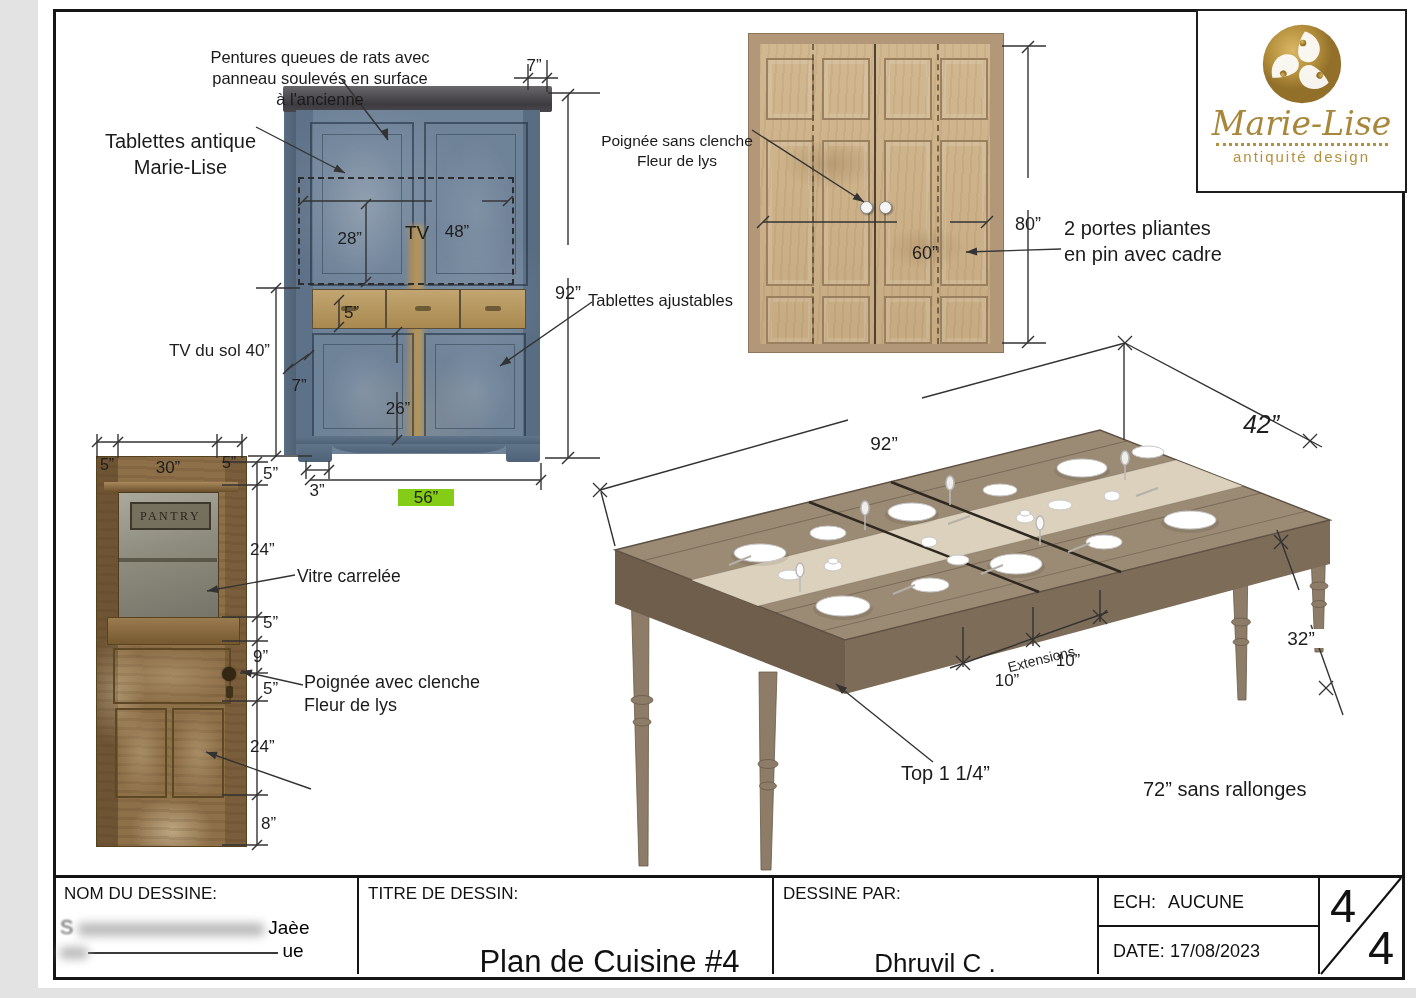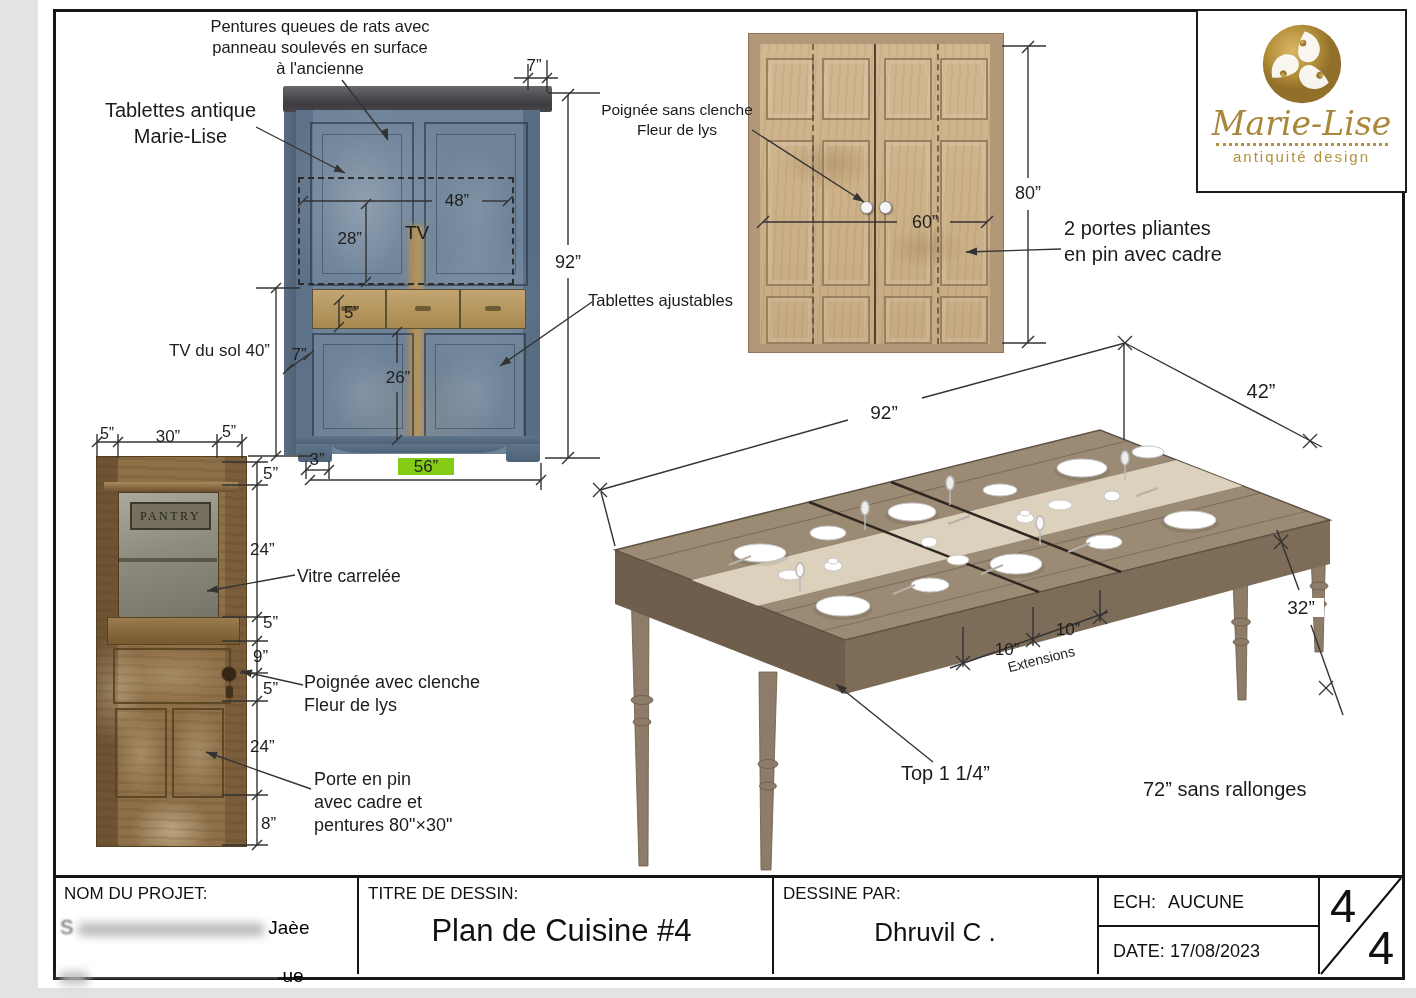--- a/index.html
+++ b/index.html
@@ -4,21 +4,21 @@
 <style>
   html,body{margin:0;padding:0;background:#e3e3e3;font-family:"Liberation Sans",sans-serif;}
   #canvas{position:relative;width:1416px;height:998px;overflow:hidden;background:#e3e3e3;}
   .abs{position:absolute;}
   .page{left:38px;top:0;width:1378px;height:988px;background:#ffffff;}
   .frame{left:53px;top:9px;width:1346px;height:965px;border:3px solid #161616;background:#fff;}
   
   .dim{font-size:17px;color:#1e1e1e;white-space:nowrap;line-height:1;}
   .callout{font-size:16.5px;color:#1b1b1b;white-space:pre-line;line-height:1.28;}
   .callout-lg{font-size:20px;}
-  .ctr{text-align:center;}
+  .ctr{text-align:center;margin-top:31px;}
   .rt{text-align:right;}
   
   .cab-crown{left:283px;top:86px;width:269px;height:26px;background:linear-gradient(#6a676b,#3d3b40 70%,#4a474c);border-radius:2px;}
   .cab-side{left:284px;top:110px;width:14px;height:345px;background:linear-gradient(90deg,#5a6d82,#4d5f73);}
   .cab-body{left:296px;top:110px;width:244px;height:344px;
     background:
       radial-gradient(ellipse 60% 40% at 30% 25%, rgba(255,255,255,.14), transparent 70%),
       radial-gradient(ellipse 50% 30% at 72% 55%, rgba(255,255,255,.10), transparent 70%),
       radial-gradient(ellipse 45% 25% at 50% 90%, rgba(200,180,140,.18), transparent 75%),
       linear-gradient(90deg,#5d7188 0 7%, #6e8298 7% 93%, #586c82 93%);}
@@ -486,56 +486,53 @@
   <div class="abs dim" style="left:263px;top:465px;">5”</div>
   <div class="abs dim" style="left:250px;top:541px;">24”</div>
   <div class="abs dim" style="left:263px;top:614px;">5”</div>
   <div class="abs dim" style="left:253px;top:648px;">9”</div>
   <div class="abs dim" style="left:263px;top:680px;">5”</div>
   <div class="abs dim" style="left:250px;top:738px;">24”</div>
   <div class="abs dim" style="left:261px;top:815px;">8”</div>
   <div class="abs callout" style="left:297px;top:565px;width:150px;font-size:17.5px;">Vitre carrelée</div>
   <div class="abs callout" style="left:304px;top:671px;width:220px;font-size:18px;">Poignée avec clenche
 Fleur de lys</div>
-  <div class="abs callout" style="left:314px;top:768px;width:200px;font-size:18px;">Porte en pin
-avec cadre et
-pentures 80"×30"</div>
 
   <div class="abs dim ctr" style="left:854px;top:403px;width:60px;font-size:19px;">92”</div>
-  <div class="abs dim ctr" style="left:1235px;top:381px;width:52px;font-size:20px;">42”</div>
+  <div class="abs dim ctr" style="left:1235px;top:381px;width:52px;font-size:25px;font-style:italic;">42”</div>
   <div class="abs dim ctr" style="left:1278px;top:598px;width:46px;font-size:19px;background:#fff;">32”</div>
   <div class="abs dim ctr" style="left:986px;top:641px;width:42px;">10”</div>
   <div class="abs dim ctr" style="left:1047px;top:621px;width:42px;">10”</div>
   <div class="abs dim rot-ext" style="left:1007px;top:652px;">Extensions</div>
   <div class="abs callout callout-lg" style="left:901px;top:761px;width:130px;">Top 1 1/4”</div>
   <div class="abs callout callout-lg" style="left:1143px;top:777px;width:200px;">72” sans rallonges</div>
 
   <div>
     <div class="abs tb-line" style="left:53px;top:875px;width:1349px;height:3px;"></div>
     <div class="abs tb-line" style="left:357px;top:875px;width:2px;height:99px;"></div>
     <div class="abs tb-line" style="left:772px;top:875px;width:2px;height:99px;"></div>
     <div class="abs tb-line" style="left:1097px;top:875px;width:2px;height:99px;"></div>
     <div class="abs tb-line" style="left:1318px;top:875px;width:2px;height:99px;"></div>
     <div class="abs tb-line" style="left:1097px;top:925px;width:223px;height:2px;"></div>
 
-    <div class="abs tb-label" style="left:64px;top:884px;">NOM DU PROJET:</div>
+    <div class="abs tb-label" style="left:64px;top:884px;">NOM DU DESSINE:</div>
     <div class="abs" style="left:60px;top:916px;width:292px;height:52px;">
       <div style="height:24px;">
         <span class="frag">S</span>
         <span class="blob" style="width:186px;height:13px;"></span>
         <span class="frag2">Jaèe</span>
       </div>
-      <div style="height:24px;margin-top:25px;">
+      <div style="height:24px;">
         <span class="blob" style="width:28px;height:12px;"></span><span style="display:inline-block;width:190px;border-bottom:2px solid #3a3a3a;vertical-align:middle;"></span>
         <span class="frag2">ue</span>
       </div>
     </div>
 
     <div class="abs tb-label" style="left:368px;top:884px;">TITRE DE DESSIN:</div>
-    <div class="abs tb-title ctr" style="left:358px;top:913px;width:407px;">Plan de Cuisine #4</div>
+    <div class="abs tb-title ctr" style="left:358px;top:913px;width:407px;padding-left:48px;">Plan de Cuisine #4</div>
 
     <div class="abs tb-label" style="left:783px;top:884px;">DESSINE PAR:</div>
     <div class="abs tb-author ctr" style="left:773px;top:917px;width:324px;">Dhruvil C .</div>
 
     <div class="abs tb-meta" style="left:1113px;top:892px;">ECH:</div>
     <div class="abs tb-meta" style="left:1168px;top:892px;">AUCUNE</div>
     <div class="abs tb-meta" style="left:1113px;top:941px;">DATE:</div>
     <div class="abs tb-meta" style="left:1170px;top:941px;">17/08/2023</div>
 
     <div class="abs tb-sheet" style="left:1330px;top:882px;">4</div>

